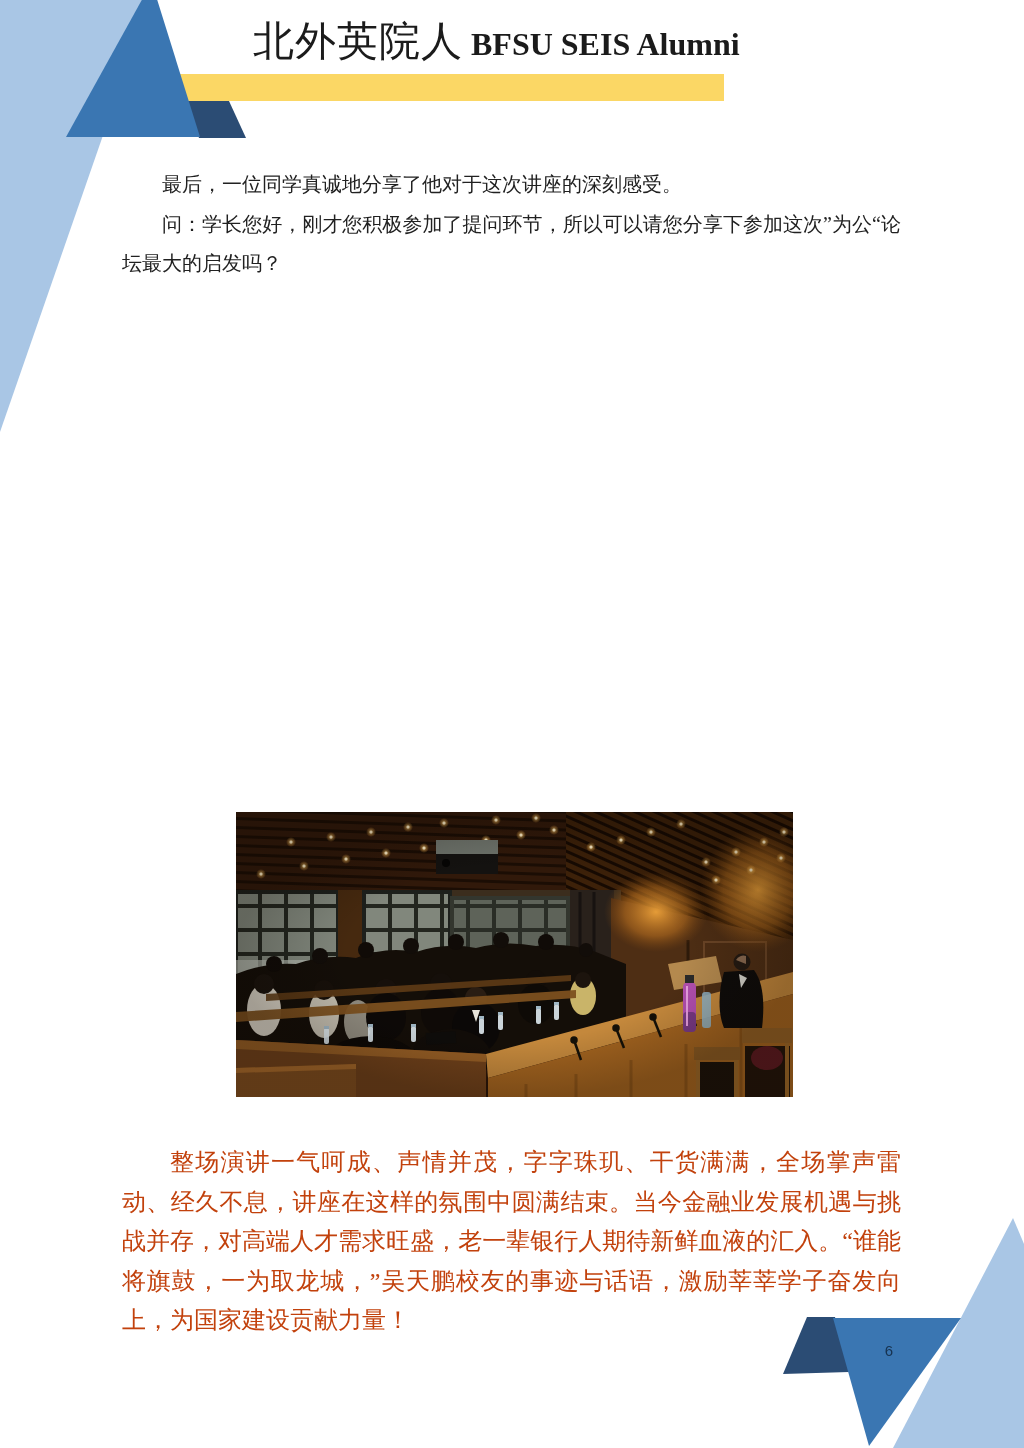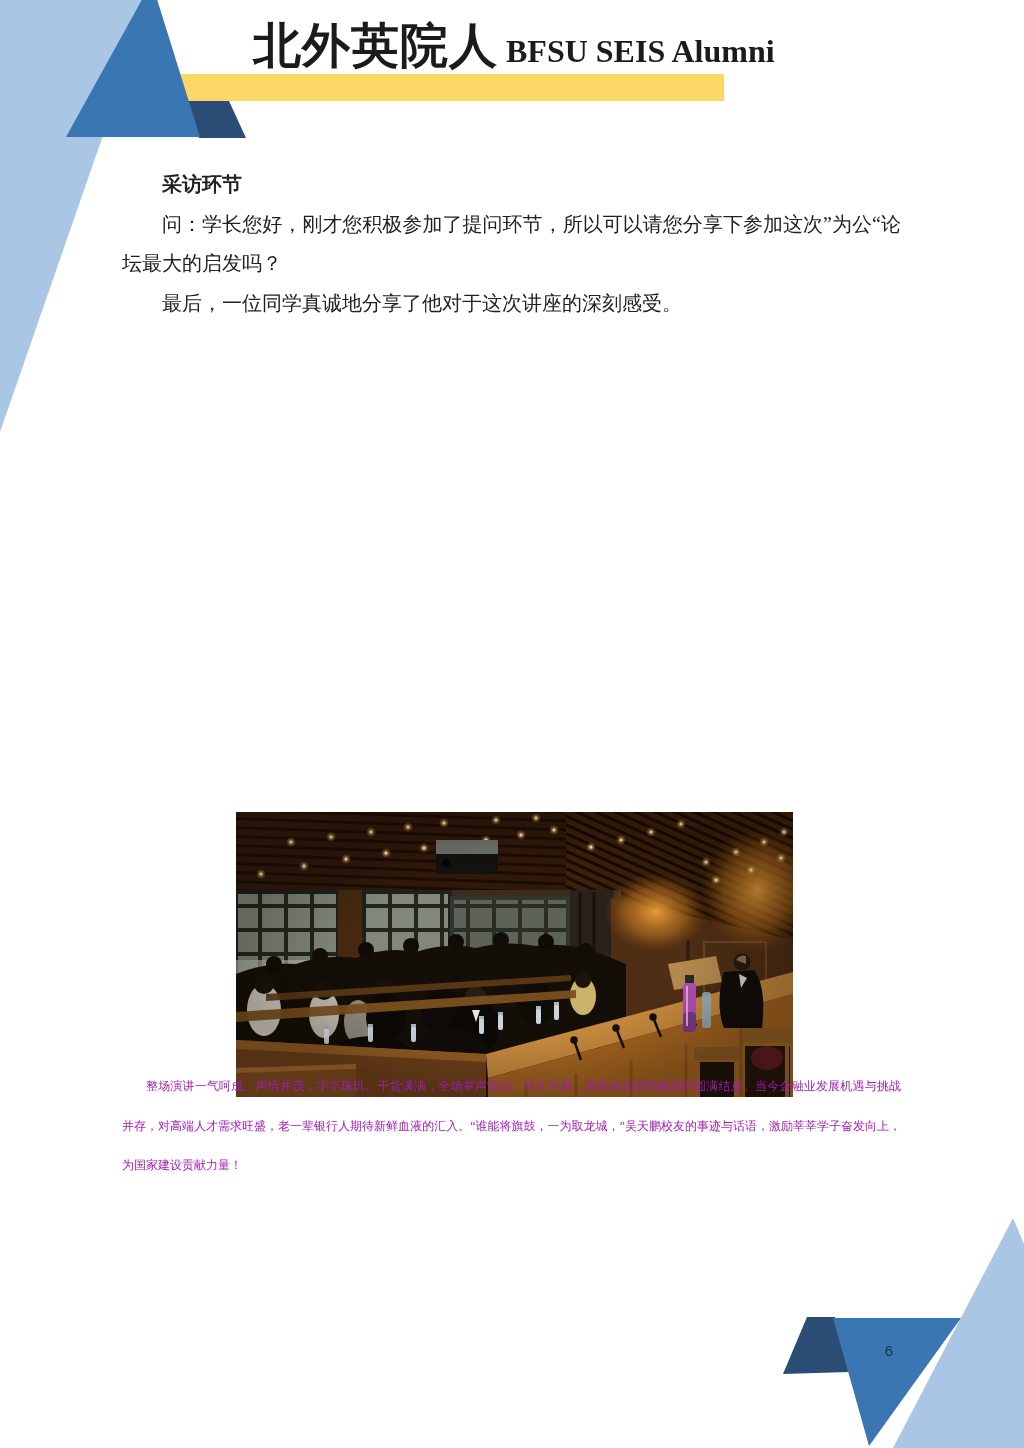--- a/index.html
+++ b/index.html
@@ -9,40 +9,40 @@
     font-family:"Liberation Serif","DejaVu Serif",serif;
   }
   .deco{position:absolute;pointer-events:none;}
   .yellow-bar{position:absolute;left:160px;top:74px;width:564px;height:27px;background:#fbd765;}
   .masthead{
     position:absolute;left:253px;top:14px;width:480px;height:52px;
     color:#1b1b1b;white-space:nowrap;
   }
   .masthead .cjk{
     font-family:"Liberation Sans","DejaVu Sans",sans-serif;
-    font-weight:700;font-size:48px;letter-spacing:1px;
+    font-weight:400;font-size:41px;letter-spacing:1px;
   }
   .masthead .latin{
     font-family:"Liberation Serif","DejaVu Serif",serif;
     font-weight:700;font-size:32px;letter-spacing:0px;
   }
   .article{
     position:absolute;left:122px;top:165px;width:779px;
     font-size:20px;line-height:39.6px;color:#212121;
     text-align:justify;
   }
   .article p{margin:0;text-indent:2em;}
   .article p.bold-head{
     font-weight:700;text-align:left;
     font-family:"Liberation Sans","DejaVu Sans",sans-serif;
     font-size:20px;
   }
   .closing{
-    position:absolute;left:122px;top:1067px;width:779px;
-    font-size:12px;line-height:39.6px;color:#a21caf;text-align:justify;
+    position:absolute;left:122px;top:1143px;width:779px;
+    font-size:24px;line-height:39.6px;color:#c2410c;text-align:justify;
   }
   .closing p{margin:0;text-indent:2em;}
   .photo-wrap{position:absolute;left:236px;top:812px;width:557px;height:285px;}
   .page-number{
     position:absolute;left:874px;top:1342px;width:30px;height:22px;
     text-align:center;font-family:"Liberation Sans","DejaVu Sans",sans-serif;
     font-size:15px;color:#17324f;
   }
 </style>
 </head>
@@ -57,23 +57,22 @@
     <polygon points="185,101 229,101 246,138 199,138" fill="#2b4c74"></polygon>
     <polygon points="144,-4 156,-4 200,137 66,137" fill="#3a76b2"></polygon>
   </svg>
 
   <h1 class="masthead" style="margin:0;">
     <span class="cjk">北外英院人</span>
     <span class="latin">BFSU SEIS Alumni</span>
   </h1>
 
   <div class="article">
-    <p class="bold-head">采访环节</p>
+    <p>最后，一位同学真诚地分享了他对于这次讲座的深刻感受。</p>
     <p>问：学长您好，刚才您积极参加了提问环节，所以可以请您分享下参加这次”为公“论坛最大的启发吗？</p>
-    <p>最后，一位同学真诚地分享了他对于这次讲座的深刻感受。</p>
   </div>
 
   <div class="photo-wrap">
     <svg width="557" height="285" viewBox="0 0 557 285">
       <defs>
         <pattern id="slatL" width="9" height="9" patternUnits="userSpaceOnUse" patternTransform="rotate(2)">
           <rect width="9" height="9" fill="#31190a"></rect>
             <rect y="5" width="9" height="3" fill="#1b0d04"></rect>
         </pattern>
         <pattern id="slatR" width="8" height="8" patternUnits="userSpaceOnUse" patternTransform="rotate(24)">

